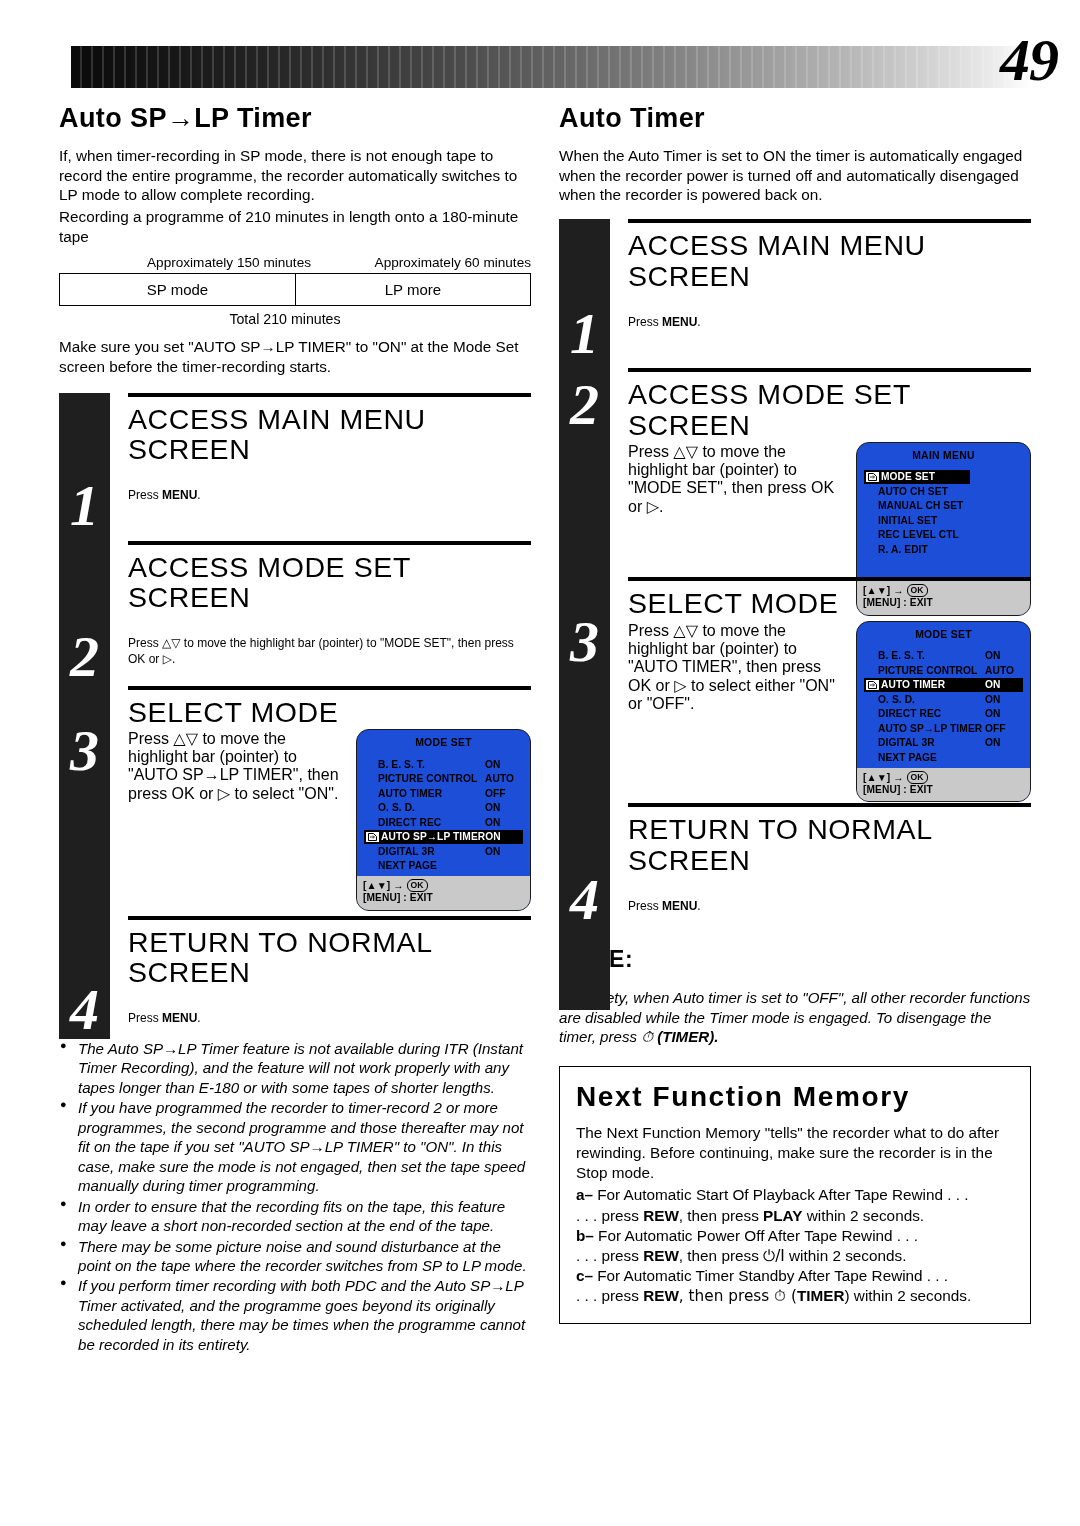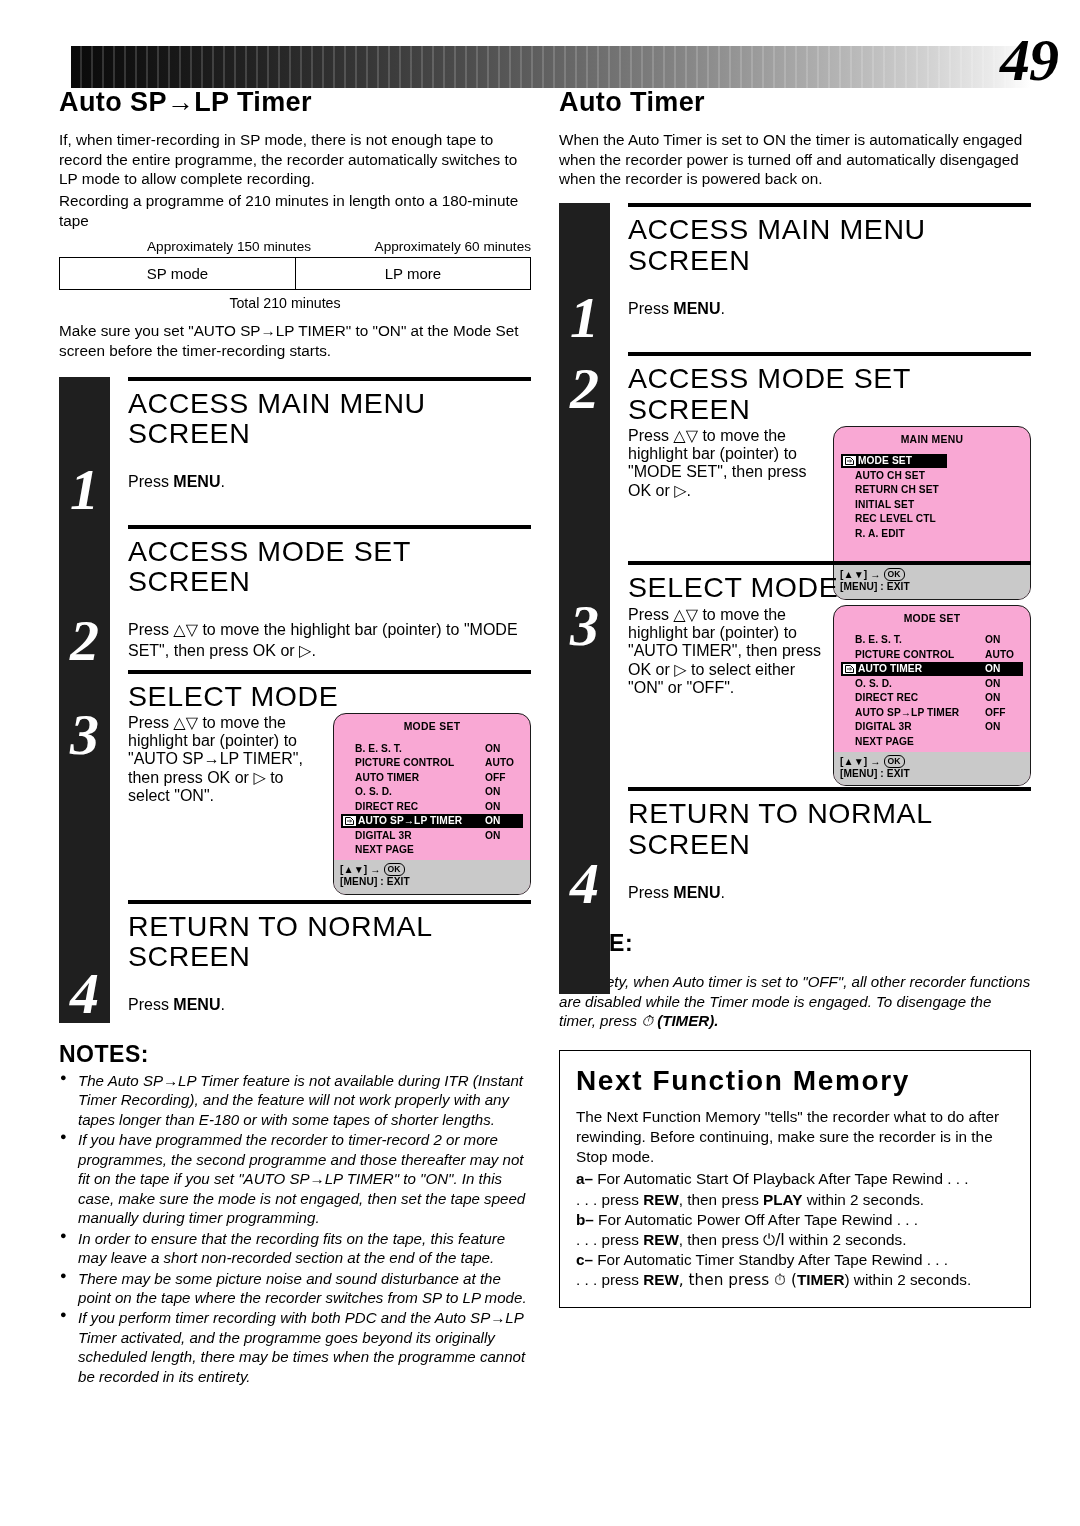--- a/index.html
+++ b/index.html
@@ -43,21 +43,21 @@
     font-style: italic;
     font-weight: bold;
     font-size: 60px;
     line-height: 1;
     letter-spacing: -1px;
   }
 
   
   .col {
     position: absolute;
-    top: 88px;
+    top: 104px;
     width: 472px;
   }
   .col-left  { left: 59px; }
   .col-right { left: 559px; }
 
   
   .h1 {
     font-size: 27px;
     font-weight: bold;
     letter-spacing: 0.4px;
@@ -139,33 +139,33 @@
     z-index: 2;
   }
   .step-title {
     font-size: 28.5px;
     font-weight: normal;
     letter-spacing: 0.6px;
     line-height: 1.06;
     margin: 6px 0 2px 0;
   }
   .step-desc {
-    font-size: 16px;
+    font-size: 12px;
     line-height: 1.30;
     margin-top: 24px;
   }
   .step-body { display: flex; gap: 10px; }
   .step-body .txt { flex: 1; }
 
   
   .osd {
-    width: 198px;
+    width: 175px;
     border: 1.6px solid #1a1a1a;
     border-radius: 13px;
-    background: #f9a8d4;
+    background: #1d4ed8;
     padding: 0;
     flex: none;
     overflow: hidden;
     font-size: 10.2px;
     font-weight: bold;
     letter-spacing: 0.1px;
   }
   .osd-title {
     text-align: center;
     padding: 7px 0 3px 0;
@@ -392,21 +392,20 @@
     </div>
 
     <div class="step" style="height:123px;">
       <div class="step-rule"></div>
       <div class="step-num" style="bottom:2px;">4</div>
       <div class="step-title">RETURN TO NORMAL SCREEN</div>
       <div class="step-desc"><span>Press </span><b>MENU</b><span>.</span></div>
     </div>
   </div>
 
-  <div class="notes-head">NOTES:</div>
   <ul class="notes">
     <li>The Auto SP→LP Timer feature is not available during ITR (Instant Timer Recording), and the feature will not work properly with any tapes longer than E-180 or with some tapes of shorter lengths.</li>
     <li>If you have programmed the recorder to timer-record 2 or more programmes, the second programme and those thereafter may not fit on the tape if you set "AUTO SP→LP TIMER" to "ON". In this case, make sure the mode is not engaged, then set the tape speed manually during timer programming.</li>
     <li>In order to ensure that the recording fits on the tape, this feature may leave a short non-recorded section at the end of the tape.</li>
     <li>There may be some picture noise and sound disturbance at the point on the tape where the recorder switches from SP to LP mode.</li>
     <li>If you perform timer recording with both PDC and the Auto SP→LP Timer activated, and the programme goes beyond its originally scheduled length, there may be times when the programme cannot be recorded in its entirety.</li>
   </ul>
 </div>
 
 <div class="col col-right">
@@ -441,21 +440,21 @@
                     <path d="M0.5 0.5h5l3 3v4h-8z" fill="none" stroke="#000" stroke-width="1"></path>
                     <path d="M2 4h4M5 2.5L6.5 4 5 5.5" fill="none" stroke="#000" stroke-width="0.8"></path>
                   </svg>
                 </span>
               <span class="nm">MODE SET</span>
             </div>
             <div class="osd-row">
               <span class="nm">AUTO CH SET</span>
             </div>
             <div class="osd-row">
-              <span class="nm">RETURN CH SET</span>
+              <span class="nm">MANUAL CH SET</span>
             </div>
             <div class="osd-row">
               <span class="nm">INITIAL SET</span>
             </div>
             <div class="osd-row">
               <span class="nm">REC LEVEL CTL</span>
             </div>
             <div class="osd-row">
               <span class="nm">R. A. EDIT</span>
             </div>

